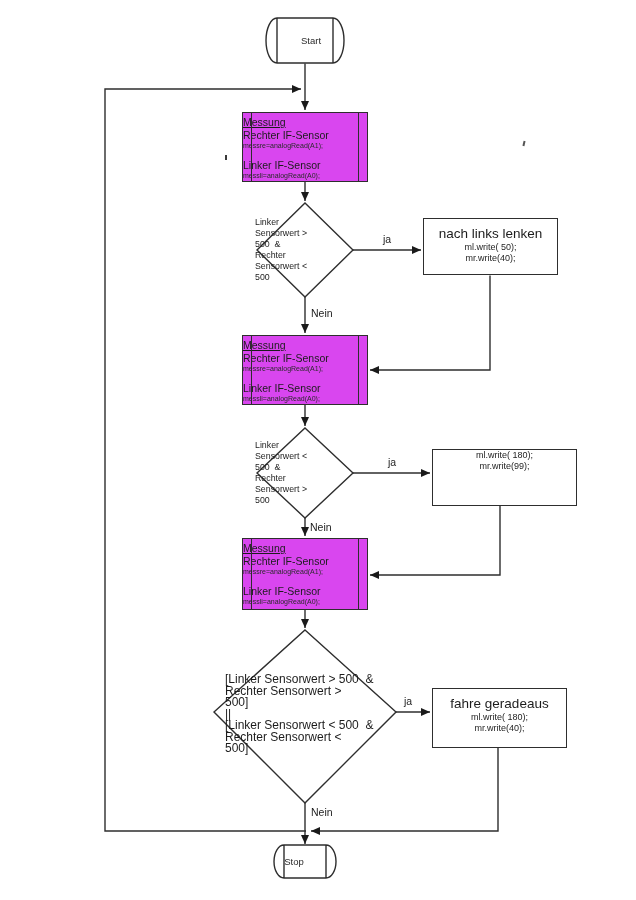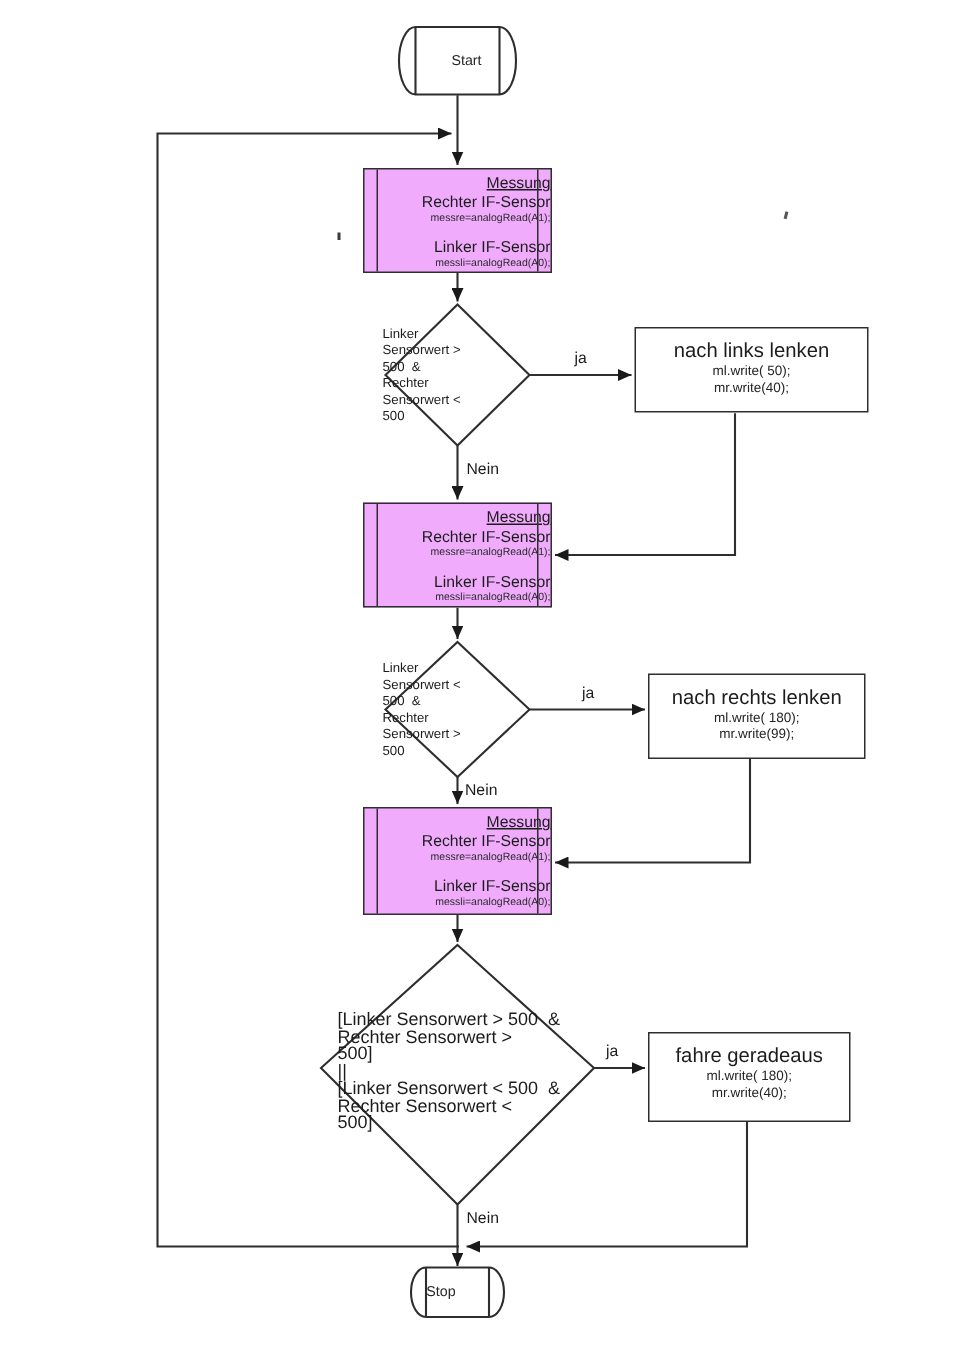--- a/index.html
+++ b/index.html
@@ -4,22 +4,22 @@
 <style>
   html,body{margin:0;padding:0;background:#fff;}
   #page{position:relative;width:636px;height:900px;background:#ffffff;overflow:hidden;
         font-family:"Liberation Sans",sans-serif;color:#1c1c1c;}
   svg#lines{position:absolute;left:0;top:0;width:636px;height:900px;}
 
   
   .term-label{position:absolute;text-align:center;font-size:9.5px;color:#2a2a2a;}
 
   
-  .process{position:absolute;border:1.6px solid #2e2e2e;background:#f0abfc;box-sizing:border-box;
-           text-align:right;}
+  .process{position:absolute;border:1.6px solid #2e2e2e;background:#d946ef;box-sizing:border-box;
+           text-align:left;}
   .process::before,.process::after{content:"";position:absolute;top:0;bottom:0;width:0;
            border-left:1.4px solid #2e2e2e;}
   .process::before{left:8px;}
   .process::after{right:8px;}
   .p-title{font-size:10.5px;text-decoration:underline;margin-top:3px;line-height:13px;}
   .p-sensor{font-size:10.5px;line-height:12px;}
   .p-code{font-size:7px;line-height:9px;color:#2a2a2a;}
   .p-gap{height:9px;}
 
   
@@ -128,28 +128,27 @@
   <div class="dtext dtext3" style="left:225px;top:674px;width:162px;">
     <div>[Linker Sensorwert &gt; 500  &amp;</div>
     <div>Rechter Sensorwert &gt;</div>
     <div>500]</div>
     <div>||</div>
     <div>[Linker Sensorwert &lt; 500  &amp;</div>
     <div>Rechter Sensorwert &lt;</div>
     <div>500]</div>
   </div>
 
-  <div class="action" style="left:423px;top:218px;width:156px;height:57px;">
+  <div class="action" style="left:423px;top:218px;width:135px;height:57px;">
     <div class="a-title">nach links lenken</div>
     <div class="a-code">ml.write( 50);</div>
     <div class="a-code">mr.write(40);</div>
   </div>
 
   <div class="action" style="left:432px;top:449px;width:145px;height:57px;">
-    <div class="a-title">nach rechts lenken</div>
     <div class="a-code">ml.write( 180);</div>
     <div class="a-code">mr.write(99);</div>
   </div>
 
   <div class="action" style="left:432px;top:688px;width:135px;height:60px;">
     <div class="a-title">fahre geradeaus</div>
     <div class="a-code">ml.write( 180);</div>
     <div class="a-code">mr.write(40);</div>
   </div>
 

